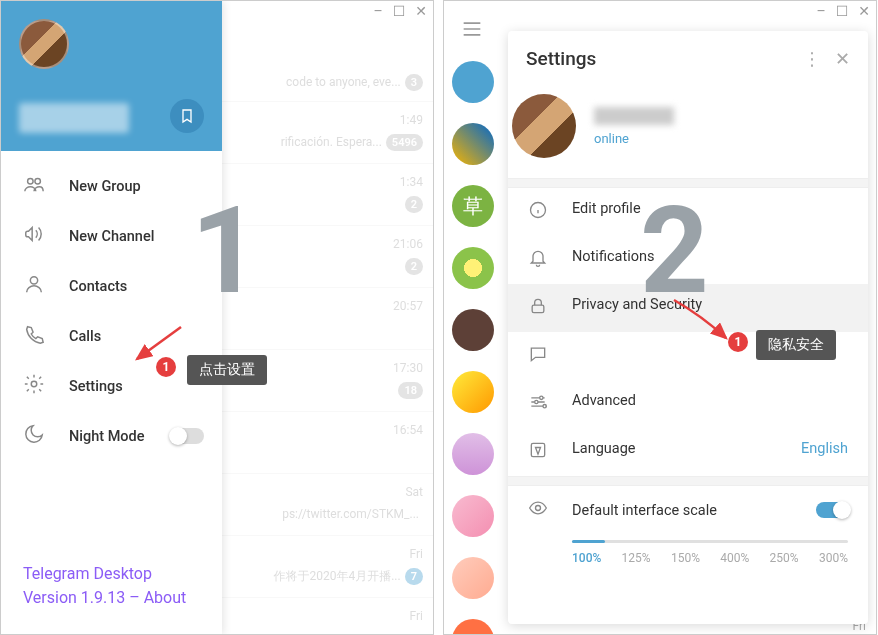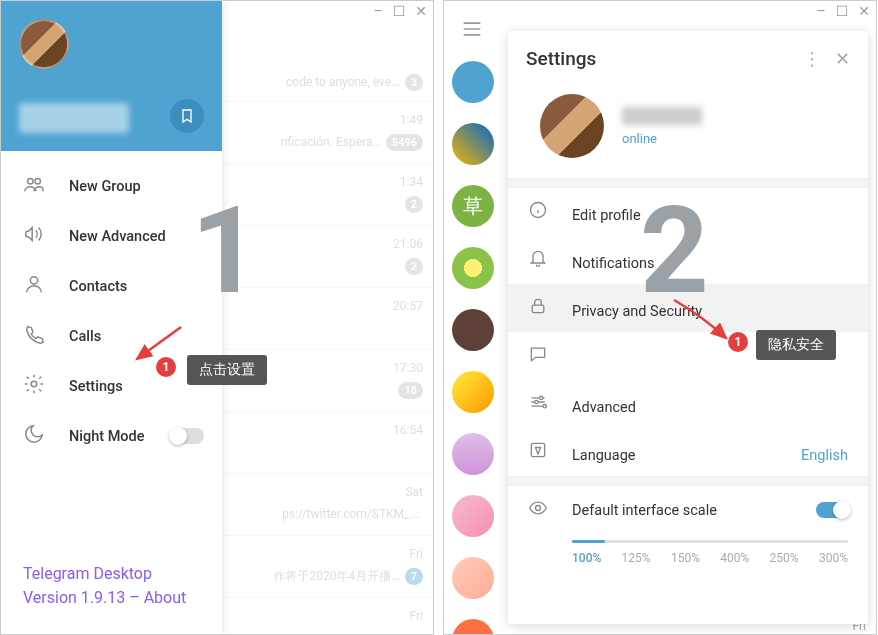--- a/index.html
+++ b/index.html
@@ -47,26 +47,26 @@
   .arrow { position: absolute; z-index: 30; pointer-events:none; }
 
   
   .chat-avatar-col { position: absolute; left: 0; top: 0; bottom: 0; width: 60px; }
   .chat-av { width: 42px; height: 42px; border-radius: 50%; position: absolute; left: 8px; }
 
   .settings-panel { position: absolute; left: 64px; right: 8px; top: 30px; bottom: 10px; background: #fff; box-shadow: 0 2px 12px rgba(0,0,0,.15); border-radius: 4px; z-index: 5; overflow: hidden; }
   .sp-header { display: flex; align-items: center; padding: 16px 18px; }
   .sp-title { font-size: 19px; font-weight: 500; flex: 1; }
   .sp-ico { color: #aaa; margin-left: 14px; cursor: pointer; font-size: 18px; }
-  .sp-profile { display: flex; align-items: center; padding: 8px 32px 20px; gap: 18px; }
+  .sp-profile { display: flex; align-items: center; padding: 8px 4px 20px; gap: 18px; }
   .avatar-md { width: 64px; height: 64px; border-radius: 50%; background: linear-gradient(135deg,#8b5a3c 38%,#d4a574 38%,#d4a574 62%,#6b4423 62%); }
   .status { color: #4fa3d1; font-size: 13px; margin-top: 6px; }
   .nameblur { width: 80px; height: 18px; background: #ccc; filter: blur(3px); }
   .sp-divider { height: 10px; background: #f4f4f4; border-top:1px solid #eee; border-bottom:1px solid #eee; }
-  .sp-list .row { display: flex; align-items: flex-end; padding: 12px 20px; cursor: pointer; font-size: 14.5px; color: #333; }
+  .sp-list .row { display: flex; align-items: flex-start; padding: 12px 20px; cursor: pointer; font-size: 14.5px; color: #333; }
   .sp-list .row.hl { background: #f2f2f2; }
   .sp-list .row .rico { width: 22px; margin-right: 22px; color: #888; flex-shrink:0; }
   .sp-list .row .rico svg { width:20px; height:20px; stroke:#888; stroke-width:1.6; fill:none; }
   .sp-list .row .rval { color: #4fa3d1; }
   .sp-list .row .rlbl { flex: 1; }
   .scale-sec { padding: 12px 20px; }
   .scale-head { display: flex; align-items: center; }
   .scale-head .rico { width:22px; margin-right:22px; }
   .scale-head .rico svg { width:20px; height:20px; stroke:#888; stroke-width:1.6; fill:none; }
   .scale-head .rlbl { flex:1; font-size:14.5px; }
@@ -132,21 +132,21 @@
               <circle cx="8" cy="9" r="3"></circle>
               <circle cx="16" cy="9" r="3"></circle>
               <path d="M2 20c0-3 3-5 6-5s6 2 6 5M12 20c0-3 3-5 6-5s4 2 4 5"></path>
             </svg></span>
         <span class="lbl">New Group</span>
       </div>
       <div class="menu-item">
         <span class="ico"><svg viewBox="0 0 24 24">
               <path d="M3 11v2a2 2 0 002 2h1l4 4V5L6 9H5a2 2 0 00-2 2zM14 8a6 6 0 010 8M17 5a10 10 0 010 14"></path>
             </svg></span>
-        <span class="lbl">New Advanced</span>
+        <span class="lbl">New Channel</span>
       </div>
       <div class="menu-item">
         <span class="ico"><svg viewBox="0 0 24 24">
               <circle cx="12" cy="8" r="4"></circle>
               <path d="M4 21c0-4 4-7 8-7s8 3 8 7"></path>
             </svg></span>
         <span class="lbl">Contacts</span>
       </div>
       <div class="menu-item">
         <span class="ico"><svg viewBox="0 0 24 24">

